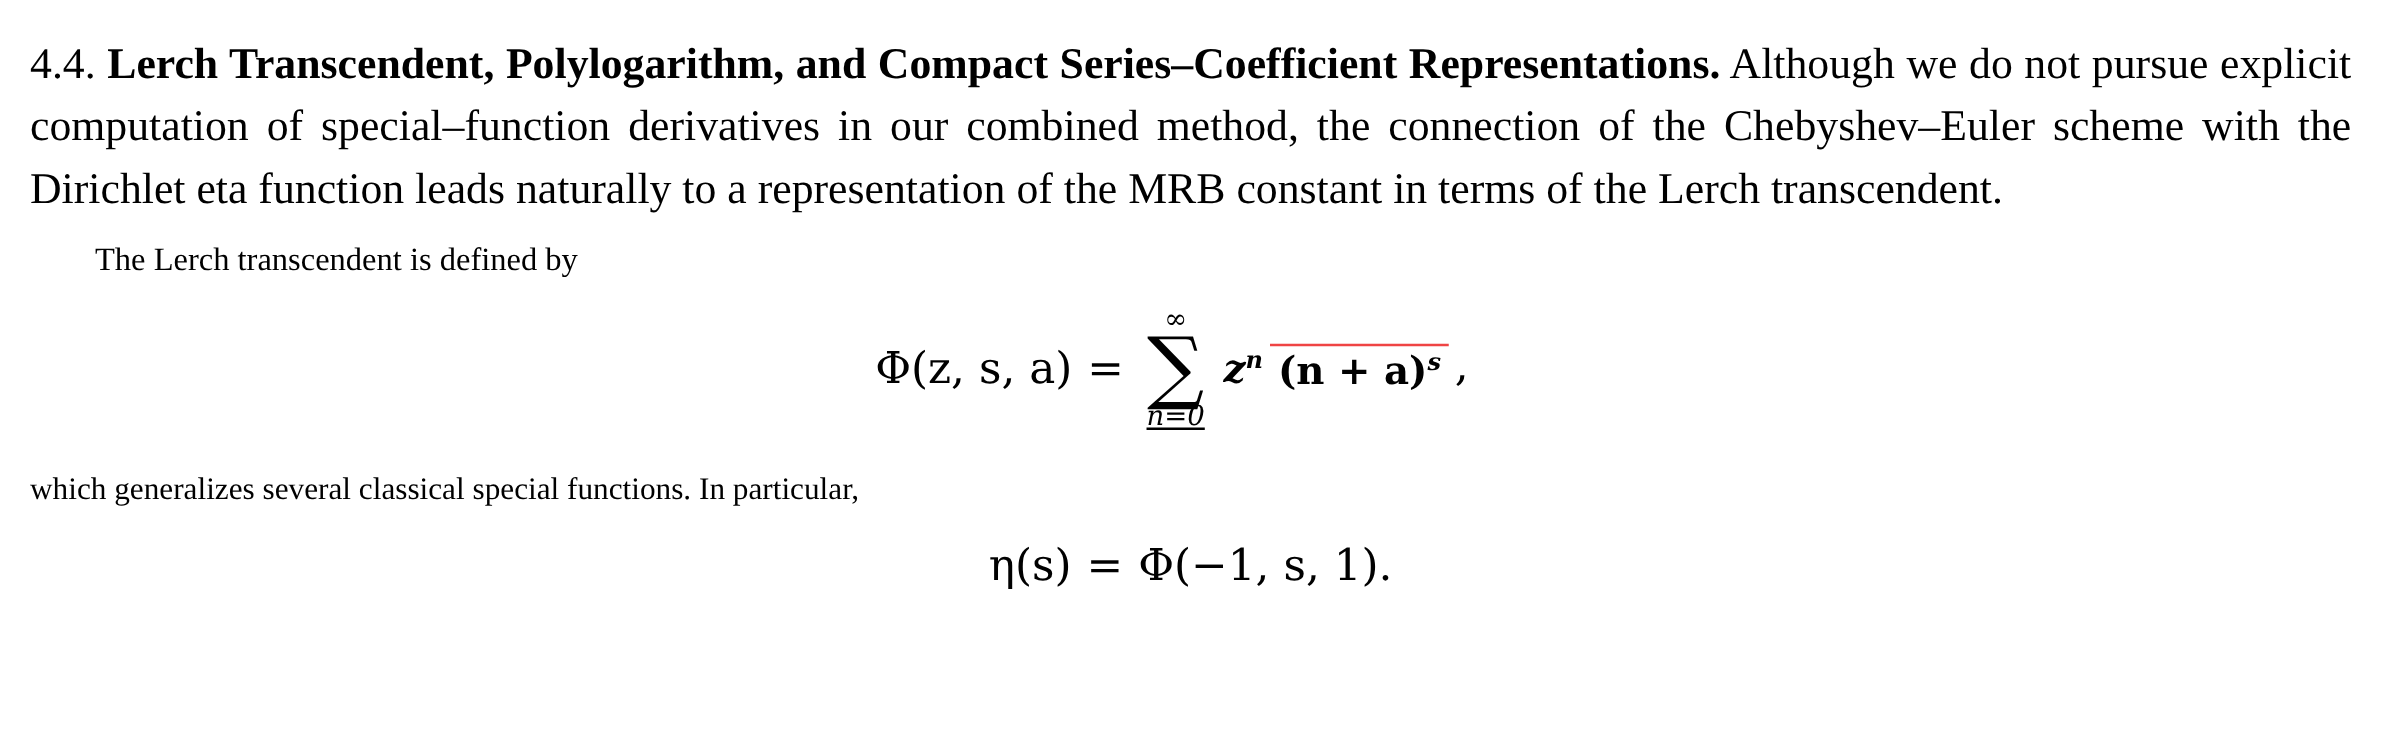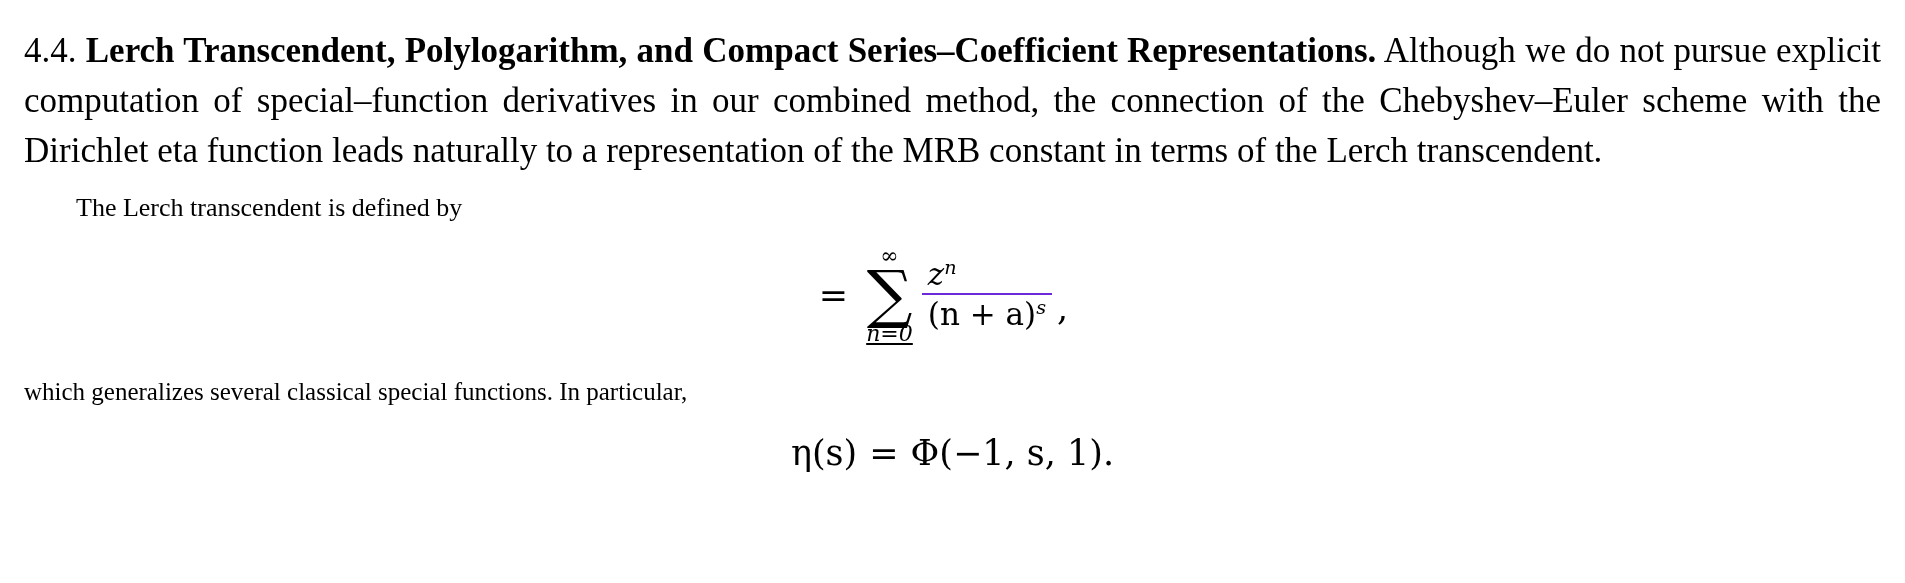--- a/index.html
+++ b/index.html
@@ -88,34 +88,35 @@
     font-family: "DejaVu Serif", serif;
   }
   .sum .lim-bot {
     font-size: 22px;
     margin-top: -1px;
     text-decoration: underline;
   }
   
   .frac {
     display: inline-flex;
-    flex-direction: column;
-    align-items: flex-start;
+    flex-direction: row;
+    align-items: flex-end;
     vertical-align: middle;
     margin: 0 3px;
     line-height: 1.08;
+    font-weight: bold;
   }
   .frac .num {
     font-size: 31px;
     padding: 0 6px 2px 6px;
   }
   .frac .den {
     font-size: 31px;
     padding: 3px 6px 0 6px;
-    border-top: 2px solid #6d28d9;
+    border-top: 2px solid #ef4444;
   }
   .frac-wrap {
     display: inline-flex;
     align-items: center;
   }
   .comma-after {
     font-size: 35px;
     align-self: flex-end;
     padding-bottom: 4px;
     margin-left: 2px;
@@ -140,20 +141,21 @@
   <p class="para">
     <span class="sec-num">4.4.</span>
     <span class="sec-title">Lerch Transcendent, Polylogarithm, and Compact Series–Coefficient Representations.</span>
     <span>Although we do not pursue explicit computation of special–function derivatives in our combined method, the connection of the Chebyshev–Euler scheme with the Dirichlet eta function leads naturally to a representation of the MRB constant in terms of the Lerch transcendent.</span>
   </p>
 
   <p class="para2">The Lerch transcendent is defined by</p>
 
   <div class="display-eq eq1">
     <div class="eq-inner math">
+      <span class="lhs">Φ(z, s, a) </span>
       <span class="eqsign">=</span>
       <span class="sum">
         <span class="lim-top math">∞</span>
         <span class="sigma">∑</span>
         <span class="lim-bot math mi">n=0</span>
       </span>
       <span class="frac-wrap">
         <span class="frac">
           <span class="num math"><span class="mi">z</span><sup class="exp">n</sup></span>
           <span class="den math"><span>(n + a)</span><sup class="exp">s</sup></span>

